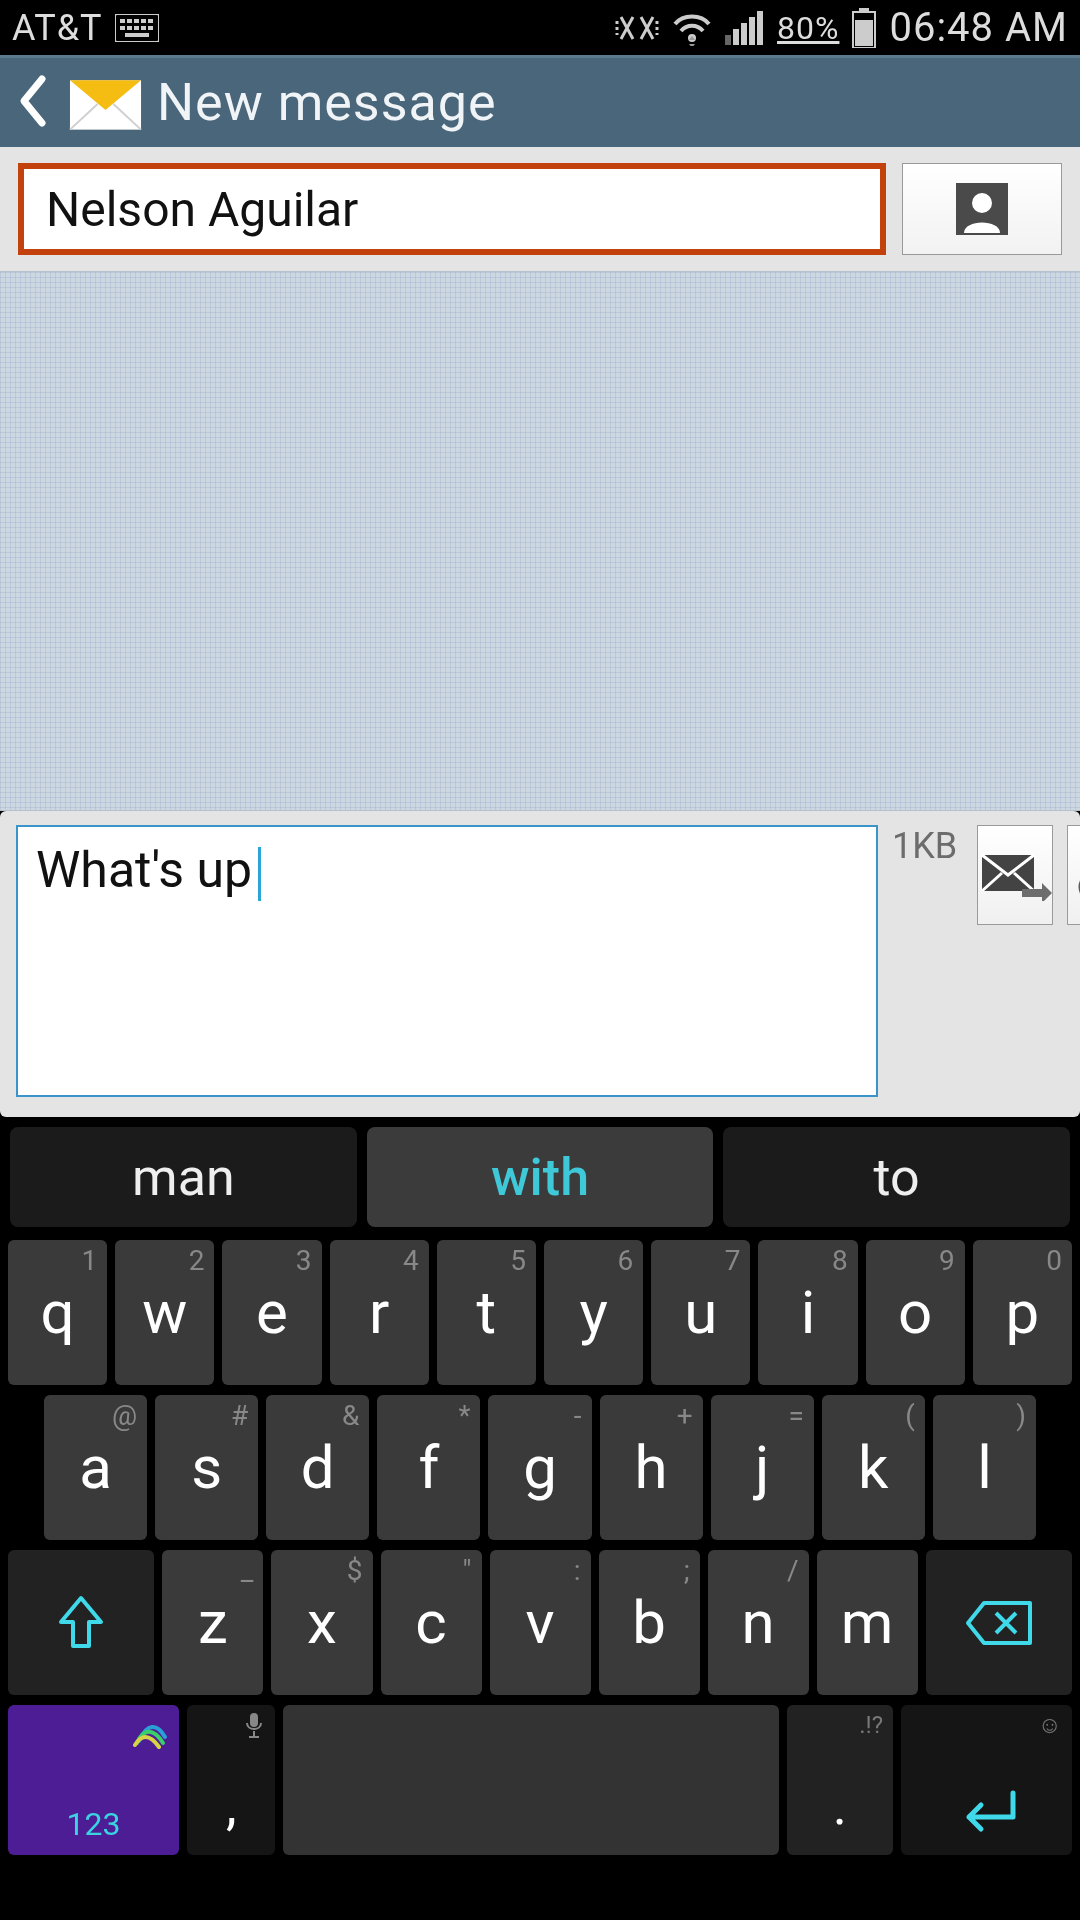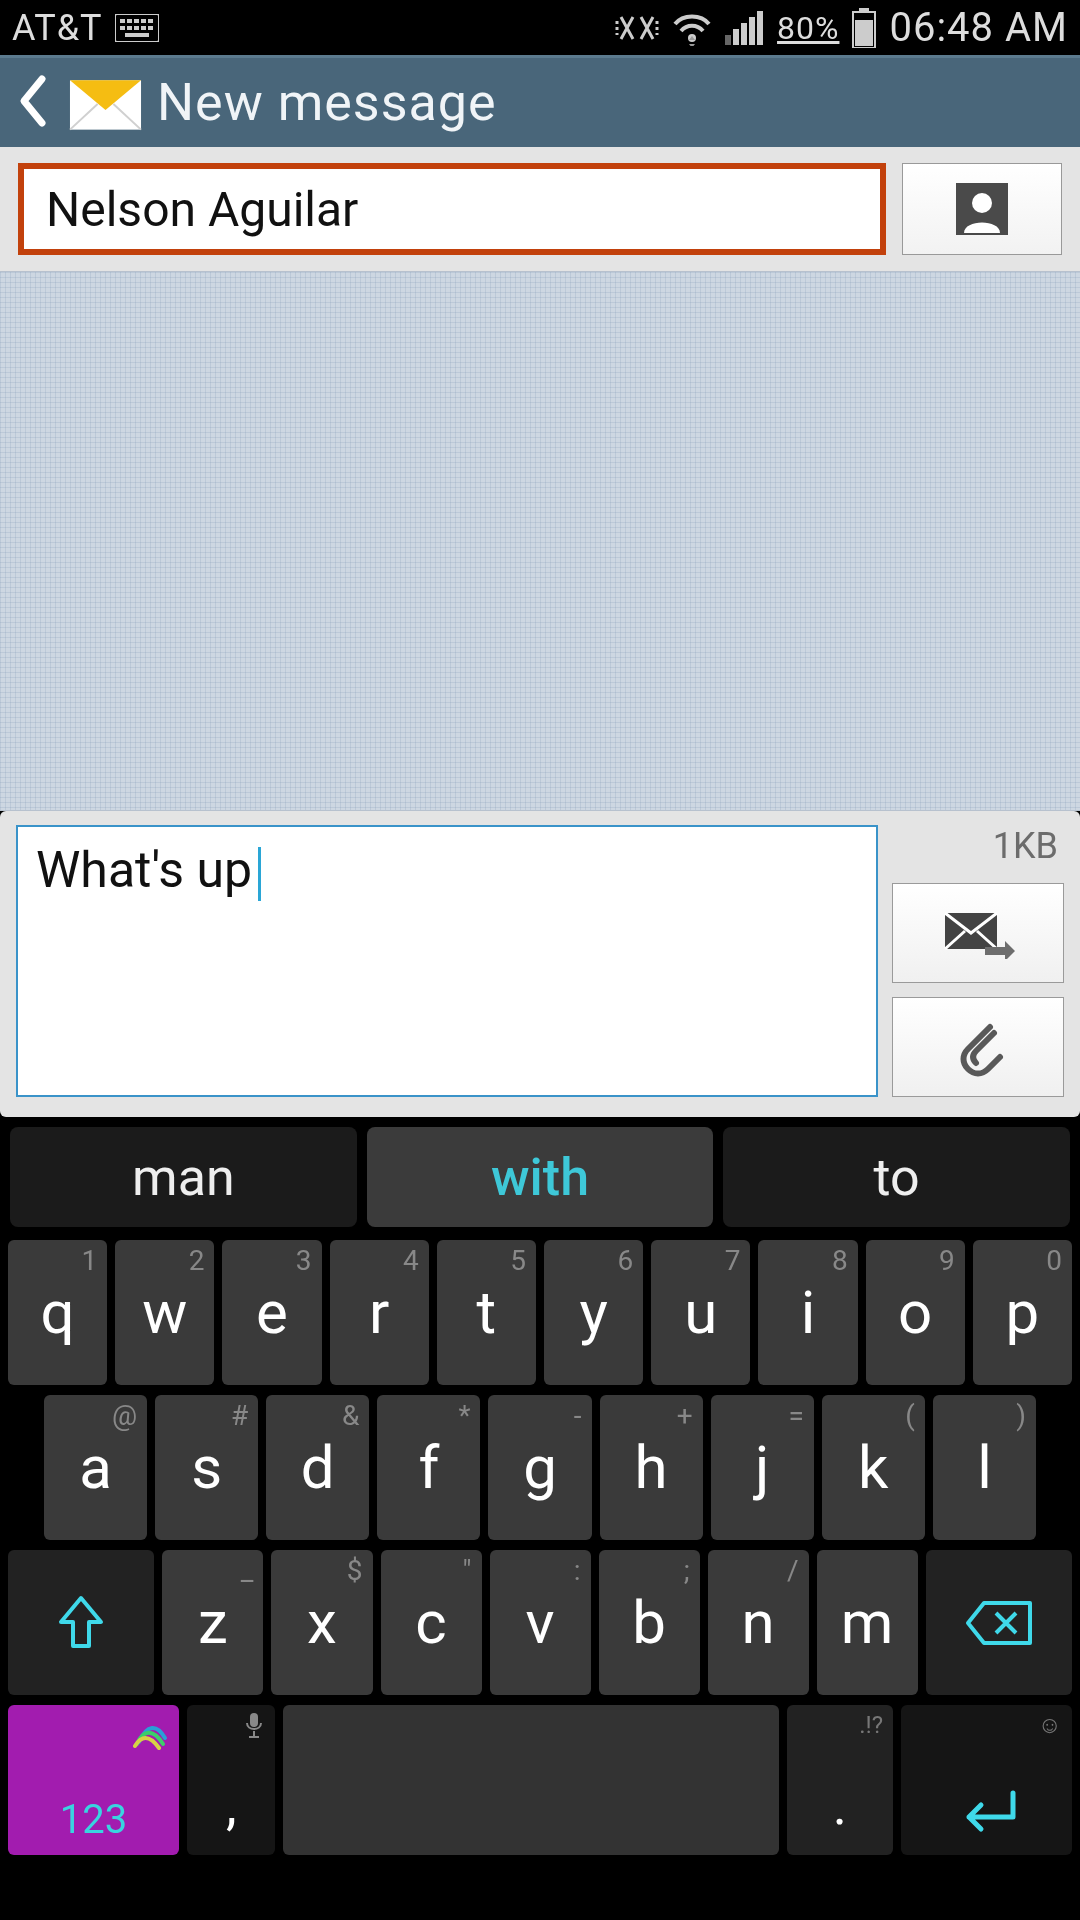--- a/index.html
+++ b/index.html
@@ -50,21 +50,21 @@
 }
 .msg-input {
   flex:1; height:272px; background:#fff; border:2px solid #3a93c9;
   padding:14px 18px; font-size:50px; color:#111; position:relative;
 }
 .msg-input .cursor {
   display:inline-block; width:3px; height:54px; background:#2aa6d6; vertical-align:middle;
   margin-left:6px; animation:blink 1s step-start infinite;
 }
 @keyframes blink { 50% { opacity:0; } }
-.compose-side { width:172px; display:flex; flex-direction:column; gap:14px; }
+.compose-side { width:172px; display:flex; flex-direction:row; gap:14px; }
 .size-label { text-align:right; padding-right:6px; color:#6c6c6c; font-size:36px; height:44px;}
 .side-btn {
   height:100px; background:linear-gradient(#fff,#f0f0f0);
   border:1px solid #9a9a9a; display:flex; align-items:center; justify-content:center;
 }
 
 
 .keyboard { height:790px; background:#000; padding-top:4px; -webkit-user-select:none; user-select:none;}
 .sugg-row { display:flex; gap:10px; padding:6px 10px 8px;justify-content:space-between; }
 .sugg {
@@ -78,21 +78,21 @@
   flex:1; height:145px; background:#3a3a3a; border-radius:6px; position:relative;
   display:flex; align-items:center; justify-content:center;
   font-size:60px; color:#fff;
 }
 .key .alt {
   position:absolute; top:4px; right:10px; font-size:28px; color:#888;
 }
 .row2 { padding:5px 44px; }
 .row3 .shift, .row3 .bksp { flex:1.45; background:#222; }
 .shift svg, .bksp svg { display:block; }
-.row4 .k123 { flex:1.45; background:#a21caf; color:#39d4e0; font-size:40px; position:relative;}
+.row4 .k123 { flex:1.45; background:#4c1d95; color:#39d4e0; font-size:32px; position:relative;}
 .row4 .mic { flex:0.75; background:#151515; }
 .row4 .space { flex:4.2; background:#333; }
 .row4 .dot { flex:0.9; background:#222; font-size:54px;}
 .row4 .enter { flex:1.45; background:#151515; }
 .row4 .key { height:150px; }
 .k123 .swift { position:absolute; top:8px; right:10px;}
 .key .tiny { position:absolute; top:6px; right:10px; font-size:24px; color:#777;}
 </style>
 </head>
 <body>

